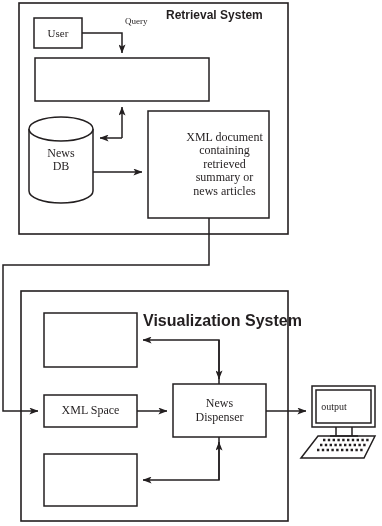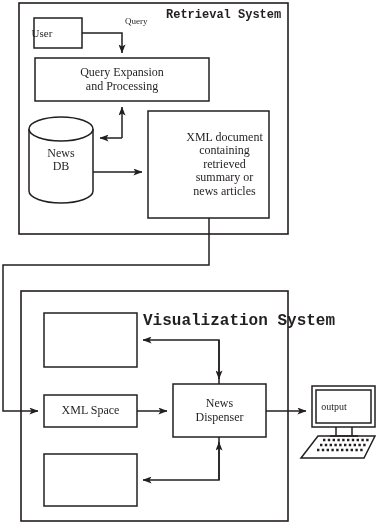--- a/index.html
+++ b/index.html
@@ -32,21 +32,21 @@
     color: #231f20;
     font-family: "Liberation Serif", "DejaVu Serif", serif;
     line-height: 1.12;
     pointer-events: none;
     white-space: pre-line;
   }
   .sys-title {
     position: absolute;
     color: #231f20;
     font-weight: bold;
-    font-family: Liberation Mono, monospace;
+    font-family: Liberation Sans, sans-serif;
     white-space: nowrap;
   }
   .edge-label {
     position: absolute;
     color: #231f20;
     font-family: "Liberation Serif", "DejaVu Serif", serif;
     white-space: nowrap;
     margin-left: 36px;
   }
 </style>
@@ -123,24 +123,22 @@
       <path d="M219,480 L219,442" marker-end="url(#arrowhead)"></path>
 
       <path d="M266,411 L306,411" marker-end="url(#arrowhead)"></path>
     </g>
   </svg>
 
   <div class="sys-title" style="left:166px; top:8px; font-size:12px;">Retrieval System</div>
 
   <div class="sys-title" style="left:143px; top:312px; font-size:16px;">Visualization System</div>
 
-  <div class="node-label" style="left:18px; top:18px; width:48px; height:30px; font-size:11px;">User</div>
+  <div class="node-label" style="left:34px; top:18px; width:48px; height:30px; font-size:11px;">User</div>
 
-  <div class="node-label" style="left:35px; top:58px; width:174px; height:43px; font-size:12px;">Query Expansion
-and Processing</div>
 
   <div class="node-label" style="left:29px; top:133px; width:64px; height:54px; font-size:12px;">News
 DB</div>
 
   <div class="node-label" style="left:154px; top:111px; width:141px; height:107px; font-size:12px;">XML document
 containing
 retrieved
 summary or
 news articles</div>
 

